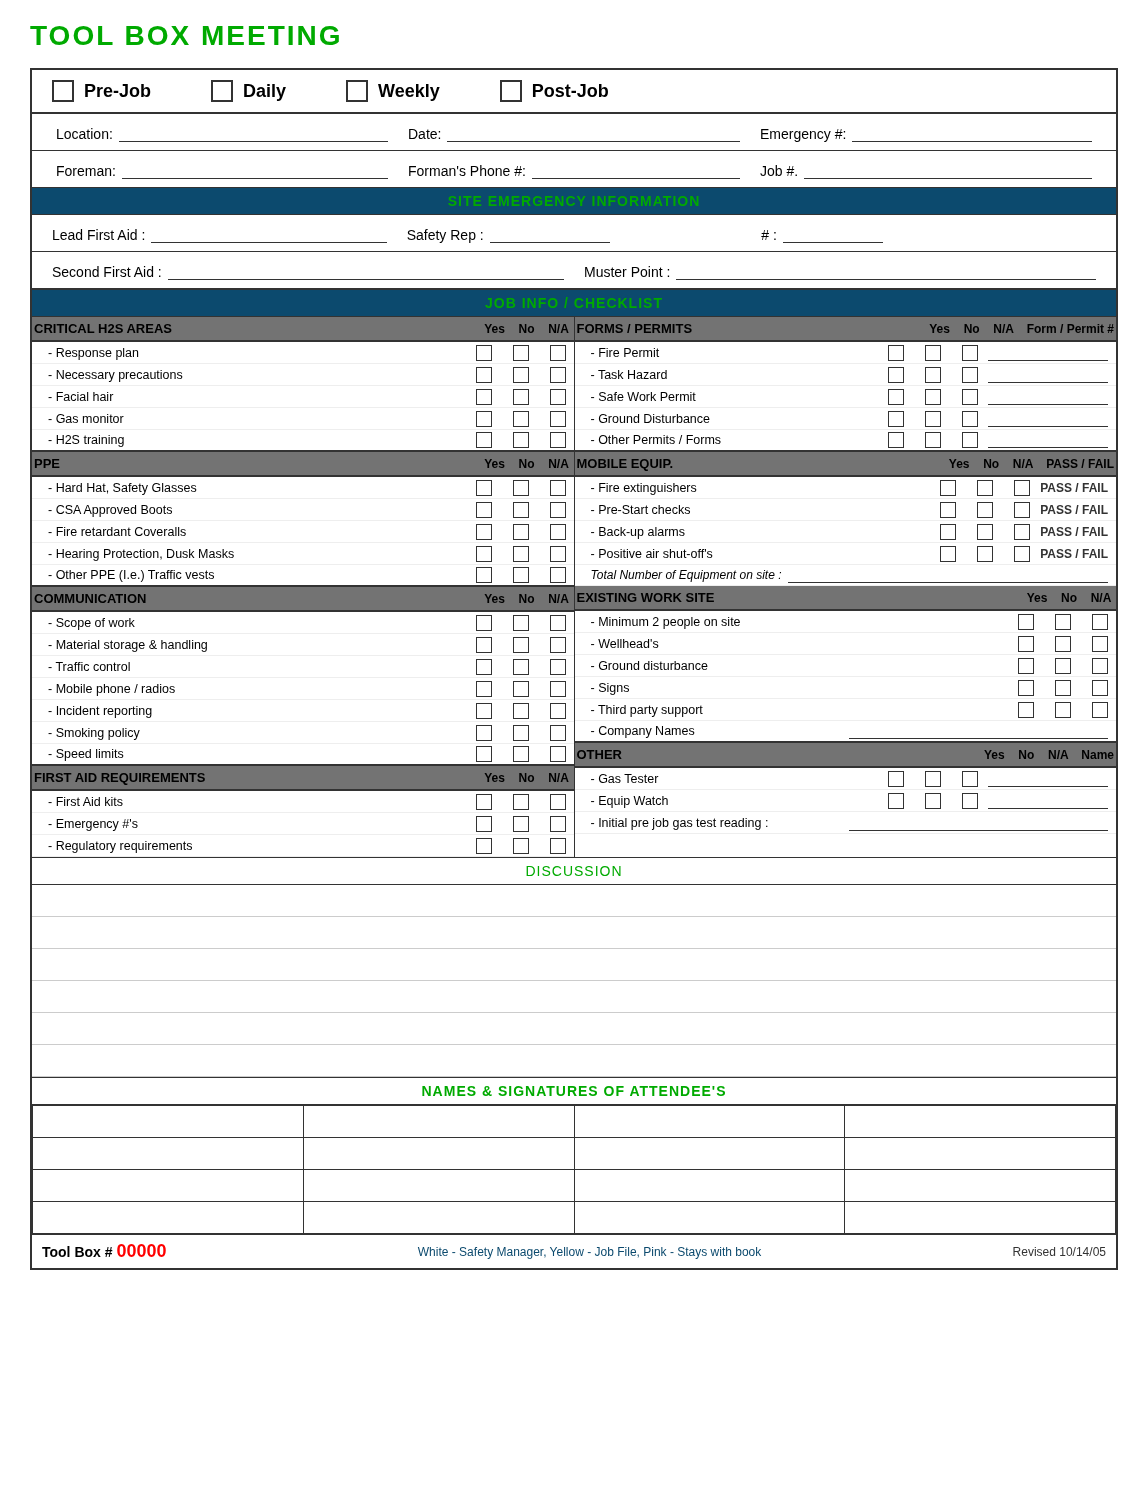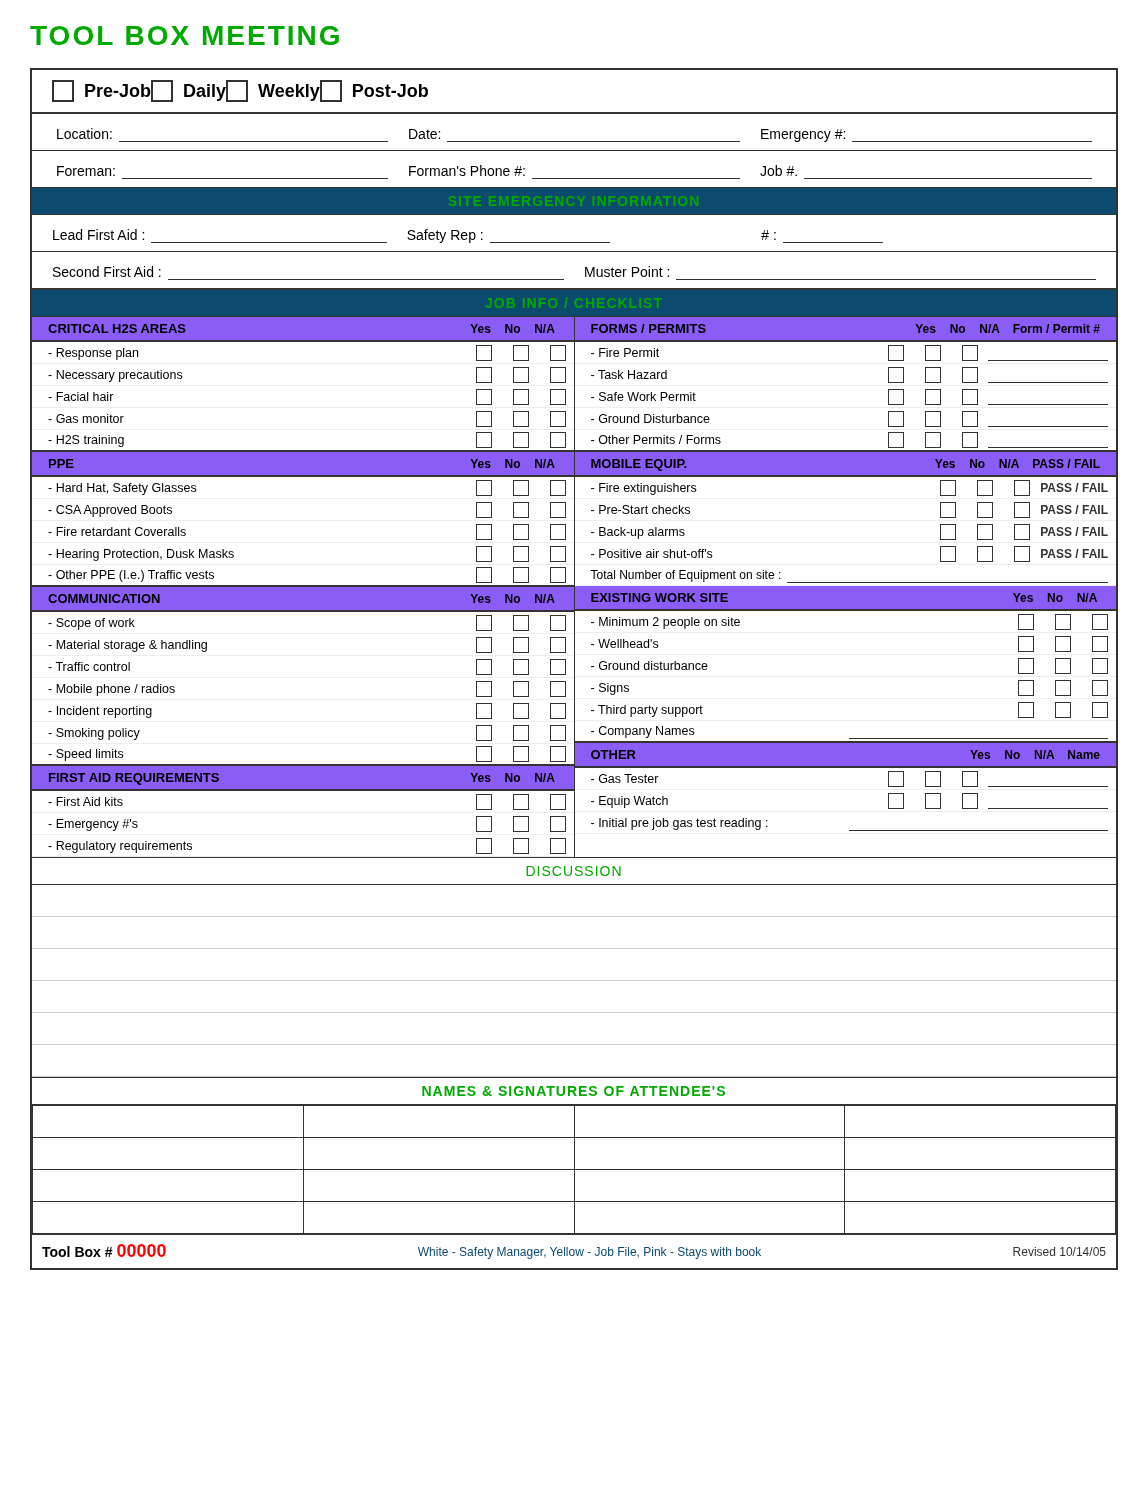--- a/index.html
+++ b/index.html
@@ -19,20 +19,21 @@
     }
     .outer-border {
       border: 2px solid #333;
       width: 100%;
     }
     .meeting-type-row {
       display: flex;
       align-items: flex-start;
       padding: 10px 20px;
       border-bottom: 2px solid #333;
+      gap: 60px;
     }
     .meeting-type-item {
       display: flex;
       align-items: center;
       gap: 10px;
       font-size: 18px;
       font-weight: bold;
     }
     .checkbox-large {
       width: 22px;
@@ -90,23 +91,23 @@
     .left-col {
       flex: 1;
       border-right: 1px solid #333;
     }
     .right-col {
       flex: 1;
     }
     .checklist-header {
       display: flex;
       align-items: center;
-      padding: 4px 16px;
-      border-bottom: 1px solid #333;
-      background: #8b5cf6;
+      padding: 4px 2px;
+      border-bottom: 1px solid #333;
+      background: #737373;
       font-size: 13px;
       font-weight: bold;
     }
     .checklist-header .col-title {
       flex: 1;
     }
     .checklist-header .yn-area {
       display: flex;
       gap: 6px;
       font-size: 12px;
@@ -226,20 +227,21 @@
       font-size: 12px;
       color: #333;
     }
     .total-equip-row {
       display: flex;
       align-items: center;
       padding: 2px 8px 2px 16px;
       border-bottom: 1px solid #eee;
       font-size: 12px;
       min-height: 20px;
+      font-style: italic;
     }
     .right-col .checklist-header .yn-area {
       width: 90px;
     }
     .yn-label {
       width: 30px;
       text-align: center;
     }
     .section-bold-header {
       font-weight: bold;

